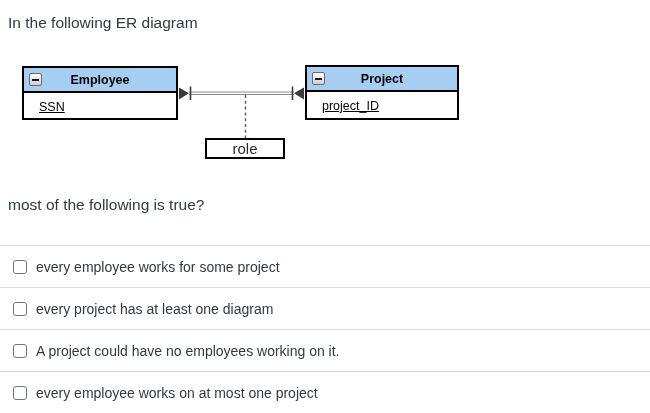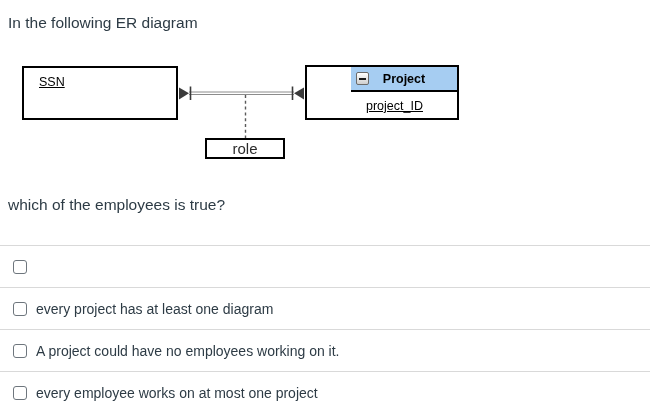--- a/index.html
+++ b/index.html
@@ -138,47 +138,54 @@
 
       <g>
         <polygon points="304,87.5 304,99.5 294,93.2" fill="#3a3a3a"></polygon>
         <line x1="292.5" y1="86.5" x2="292.5" y2="100" stroke="#3a3a3a" stroke-width="1.6"></line>
       </g>
 
       <line x1="245.5" y1="95" x2="245.5" y2="138" stroke="#5a5a5a" stroke-width="1.4" stroke-dasharray="3 2.8"></line>
     </svg>
 
     <div class="entity" style="left:22px; top:66px; width:156px; height:54px;">
+      <div class="entity-header">
+        <span class="collapse-btn">
+          <span class="minus-glyph"></span>
+        </span>
+        <span class="entity-title">Employee</span>
+      </div>
       <div class="entity-body">
         <span class="attr">SSN</span>
       </div>
     </div>
 
-    <div class="entity" style="left:305px; top:65px; width:154px; height:55px;padding-left:44px;">
+    <div class="entity" style="left:305px; top:65px; width:154px; height:55px;">
       <div class="entity-header">
         <span class="collapse-btn">
           <span class="minus-glyph"></span>
         </span>
         <span class="entity-title">Project</span>
       </div>
       <div class="entity-body">
         <span class="attr">project_ID</span>
       </div>
     </div>
 
     <div class="rel-label-box">
       <span>role</span>
     </div>
   </div>
 
-  <div class="q-text" style="top:195px;">which of the employees is true?</div>
+  <div class="q-text" style="top:195px;">most of the following is true?</div>
 
   <div class="options">
     <div class="option-row">
       <span class="checkbox"></span>
+      <span class="option-label">every employee works for some project</span>
     </div>
     <div class="option-row">
       <span class="checkbox"></span>
       <span class="option-label">every project has at least one diagram</span>
     </div>
     <div class="option-row">
       <span class="checkbox"></span>
       <span class="option-label">A project could have no employees working on it.</span>
     </div>
     <div class="option-row">

